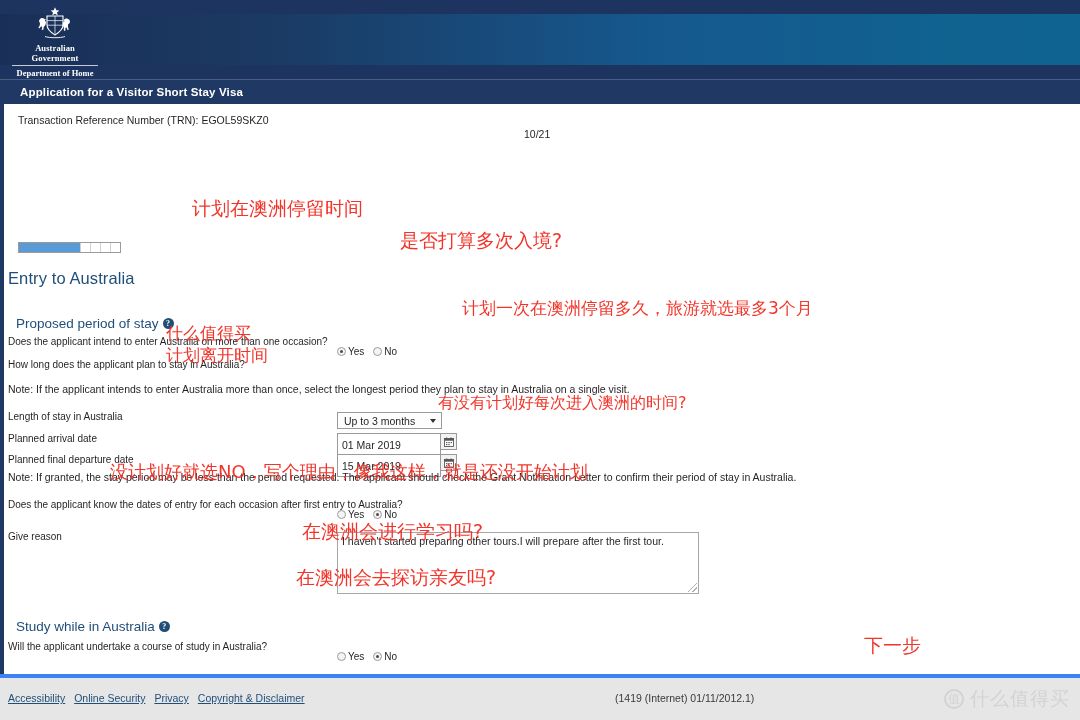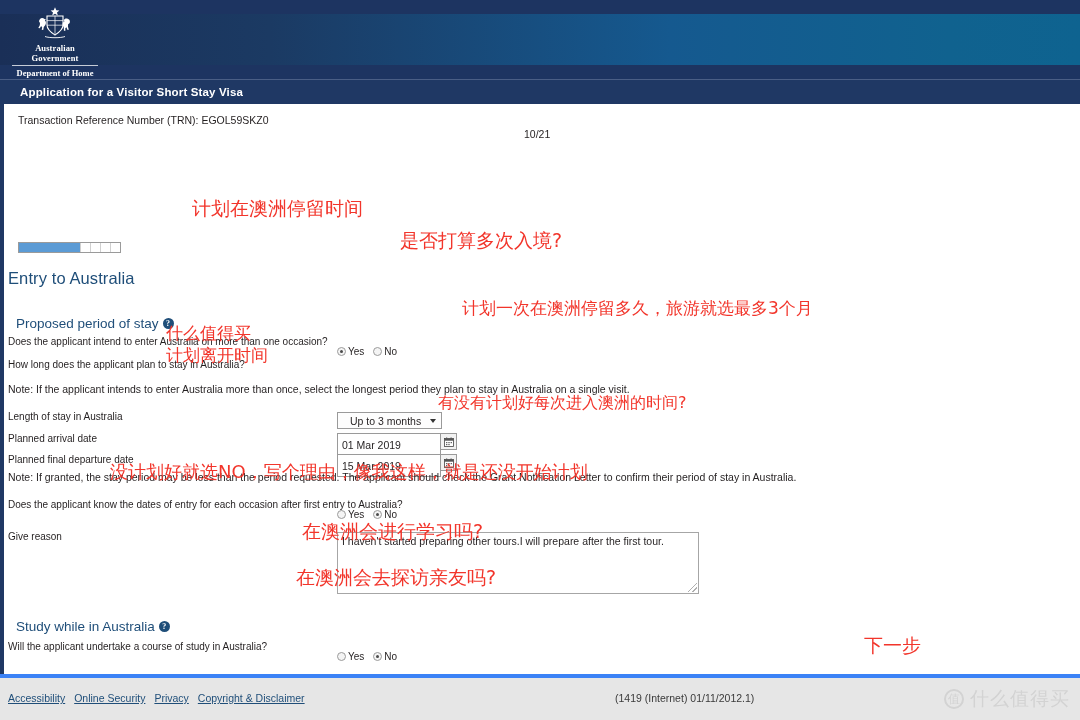--- a/index.html
+++ b/index.html
@@ -115,21 +115,21 @@
   .txtfield {
     position:absolute; height:23px;
     border:1px solid #9a9a9a; background:#fff;
     font-size:10.5px; color:#231f20;
     display:flex; align-items:center; padding-left:4px;
   }
   .selectbox {
     position:absolute; height:17px; width:105px;
     border:1px solid #9a9a9a; background:#fdfdfd;
     font-size:10.5px; color:#231f20;
-    display:flex; align-items:center; padding-left:12px;
+    display:flex; align-items:center; padding-left:6px;
   }
   .selectbox .caret {
     position:absolute; right:5px; top:6px;
     width:0; height:0; border-left:3.5px solid transparent;
     border-right:3.5px solid transparent; border-top:4px solid #333;
   }
   .cal-btn {
     position:absolute; width:16px; height:17px;
     border:1px solid #9a9a9a; border-left:none; background:#f2f2f2;
     display:flex; align-items:center; justify-content:center;

